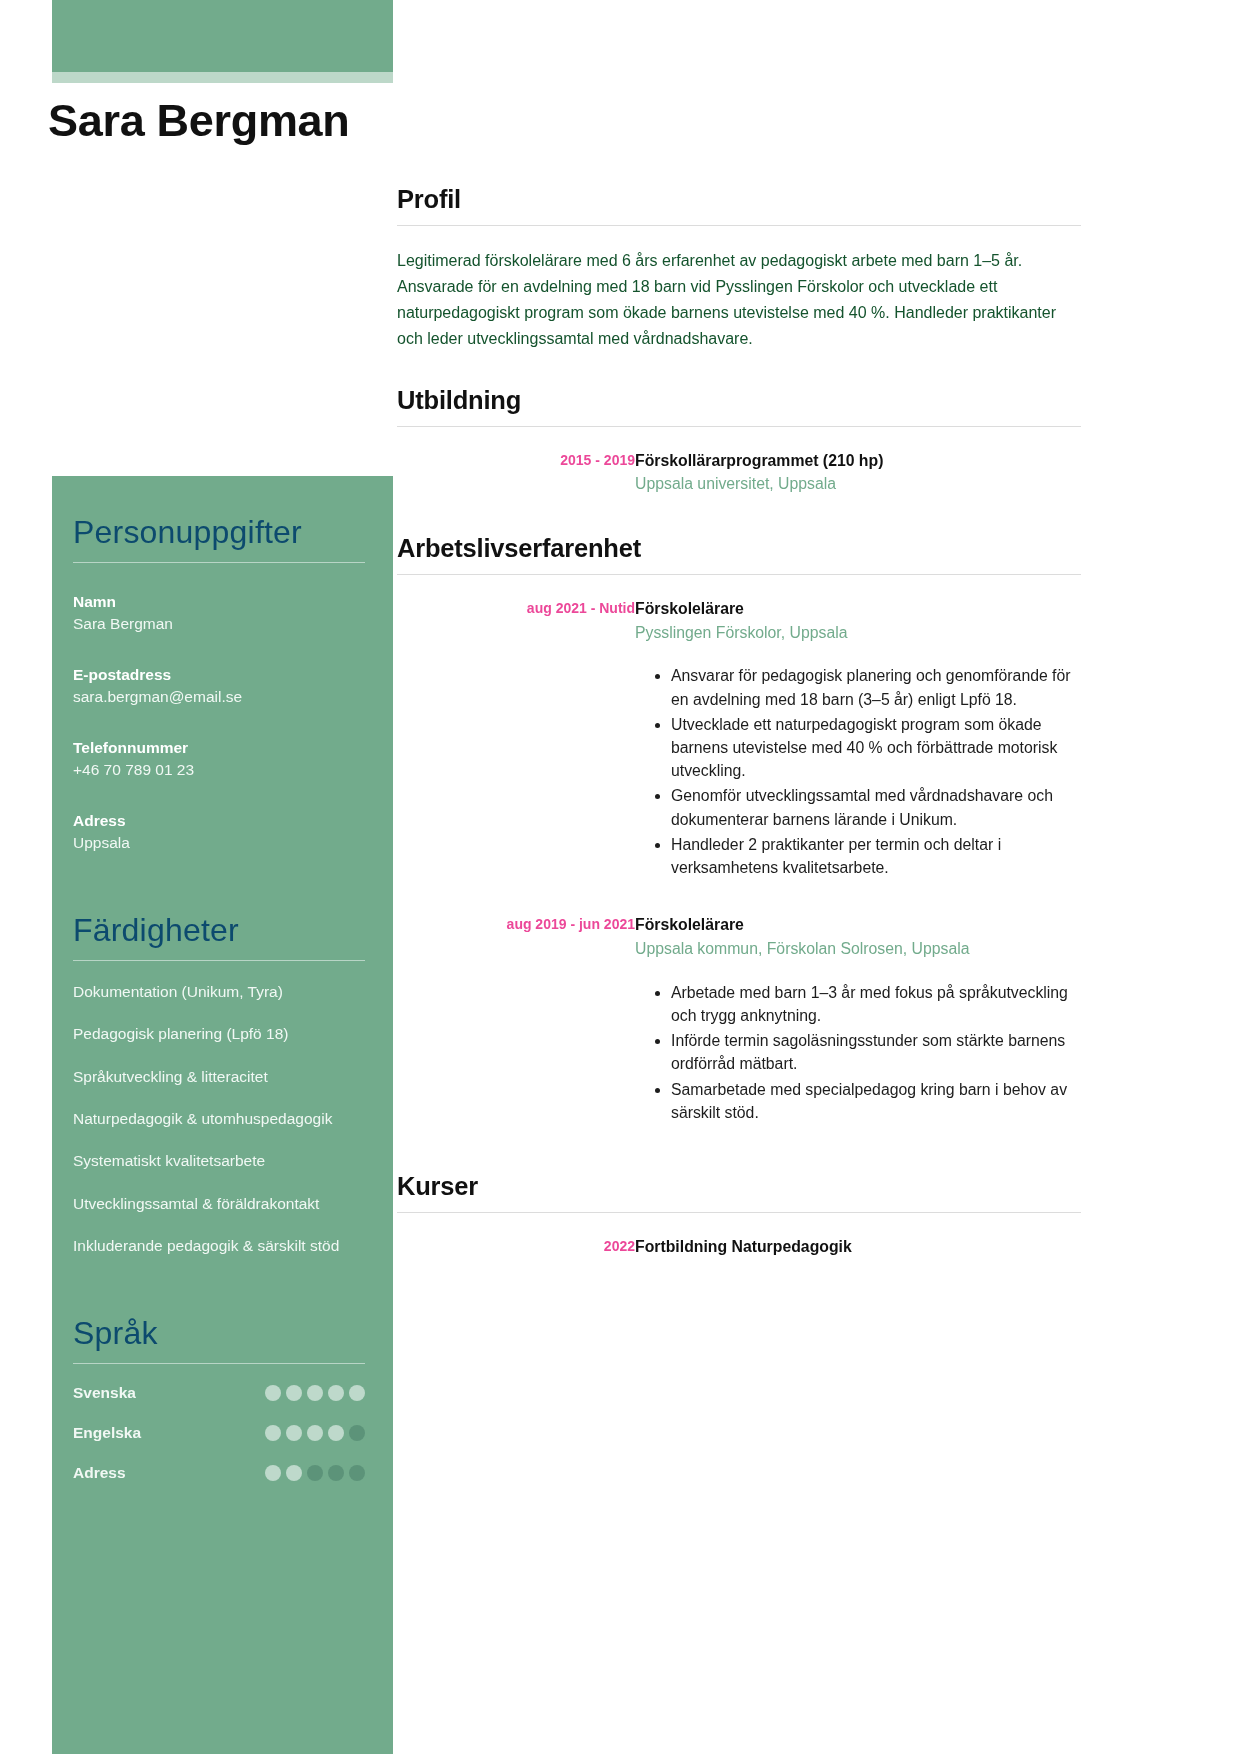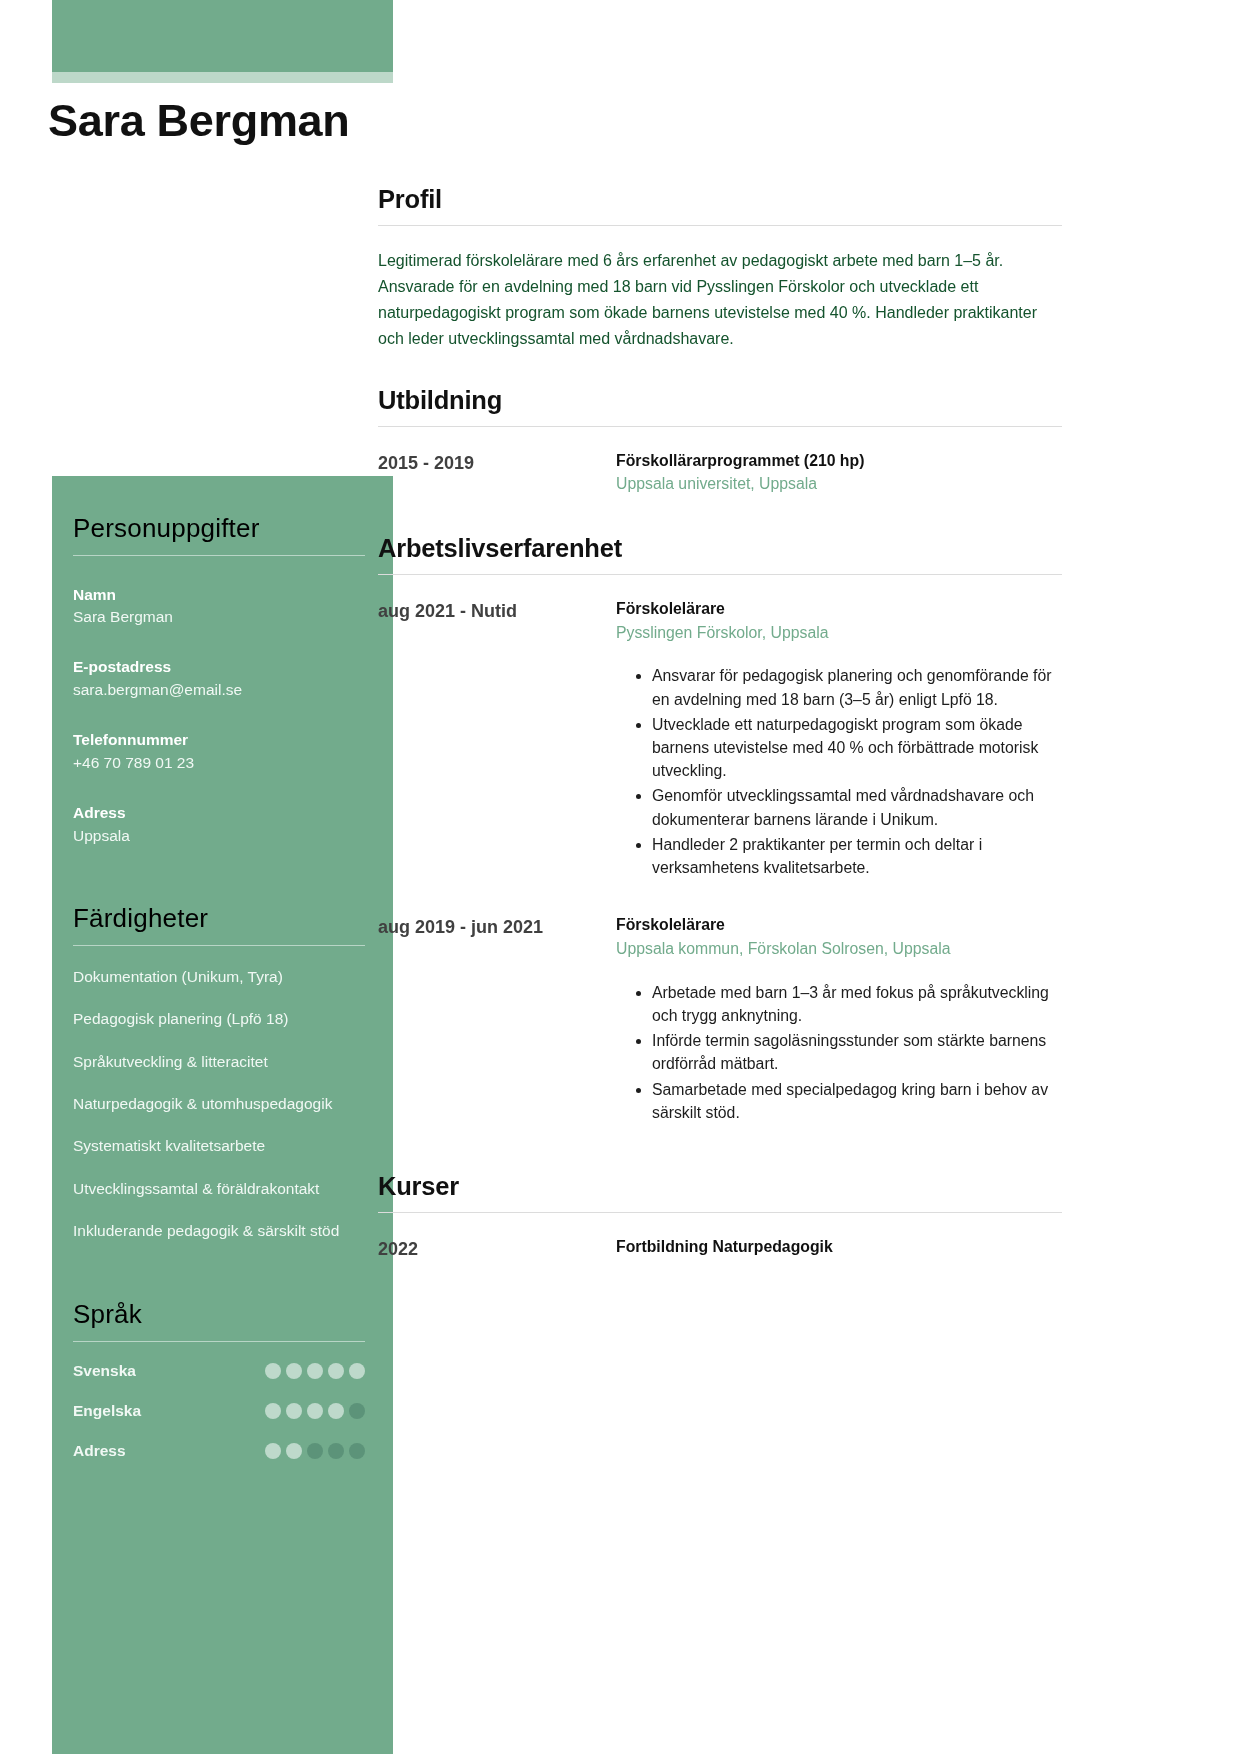--- a/index.html
+++ b/index.html
@@ -58,23 +58,23 @@
     position: absolute;
     left: 52px;
     top: 476px;
     width: 341px;
     height: 1278px;
     background: #72ab8c;
     box-sizing: border-box;
     padding: 36px 28px 0 21px;
   }
   .side-sec-title {
-    font-size: 26px;
+    font-size: 32px;
     font-weight: normal;
-    color: #000000;
+    color: #0c4a6e;
     margin: 0 0 10px 0;
     letter-spacing: 0.2px;
     line-height: 1.25;
   }
   .side-rule {
     height: 1px;
     background: #c4dcd0;
     opacity: .85;
     margin: 0 0 20px 0;
   }
@@ -116,21 +116,21 @@
     background: #bed9cb;
   }
   .dot.off { background: #5c9379; }
 
   .spacer-sec { height: 12px; }
   .sec-gap-top { margin-top: 24px; }
 
   
   .main {
     position: absolute;
-    left: 378px;
+    left: 397px;
     top: 185px;
     width: 684px;
   }
   .main-sec { margin-bottom: 2px; }
   .main-sec-title {
     font-size: 25.5px;
     font-weight: bold;
     color: #111111;
     margin: 0 0 11px 0;
     letter-spacing: -0.2px;
@@ -146,25 +146,26 @@
     color: #14532d;
     margin: 0 0 34px 0;
   }
   .entry {
     display: flex;
     margin-bottom: 6px;
   }
   .entry-left {
     width: 238px;
     flex: 0 0 238px;
-    font-size: 18px;
-    font-weight: bold;
-    color: #404040;
+    font-size: 14px;
+    font-weight: bold;
+    color: #ec4899;
     padding-top: 1px;
     line-height: 1.5;
+    text-align: right;
   }
   .entry-right { flex: 1 1 auto; }
   .entry-title {
     font-size: 15.8px;
     font-weight: bold;
     color: #111111;
     line-height: 1.5;
   }
   .entry-sub {
     font-size: 15.8px;

